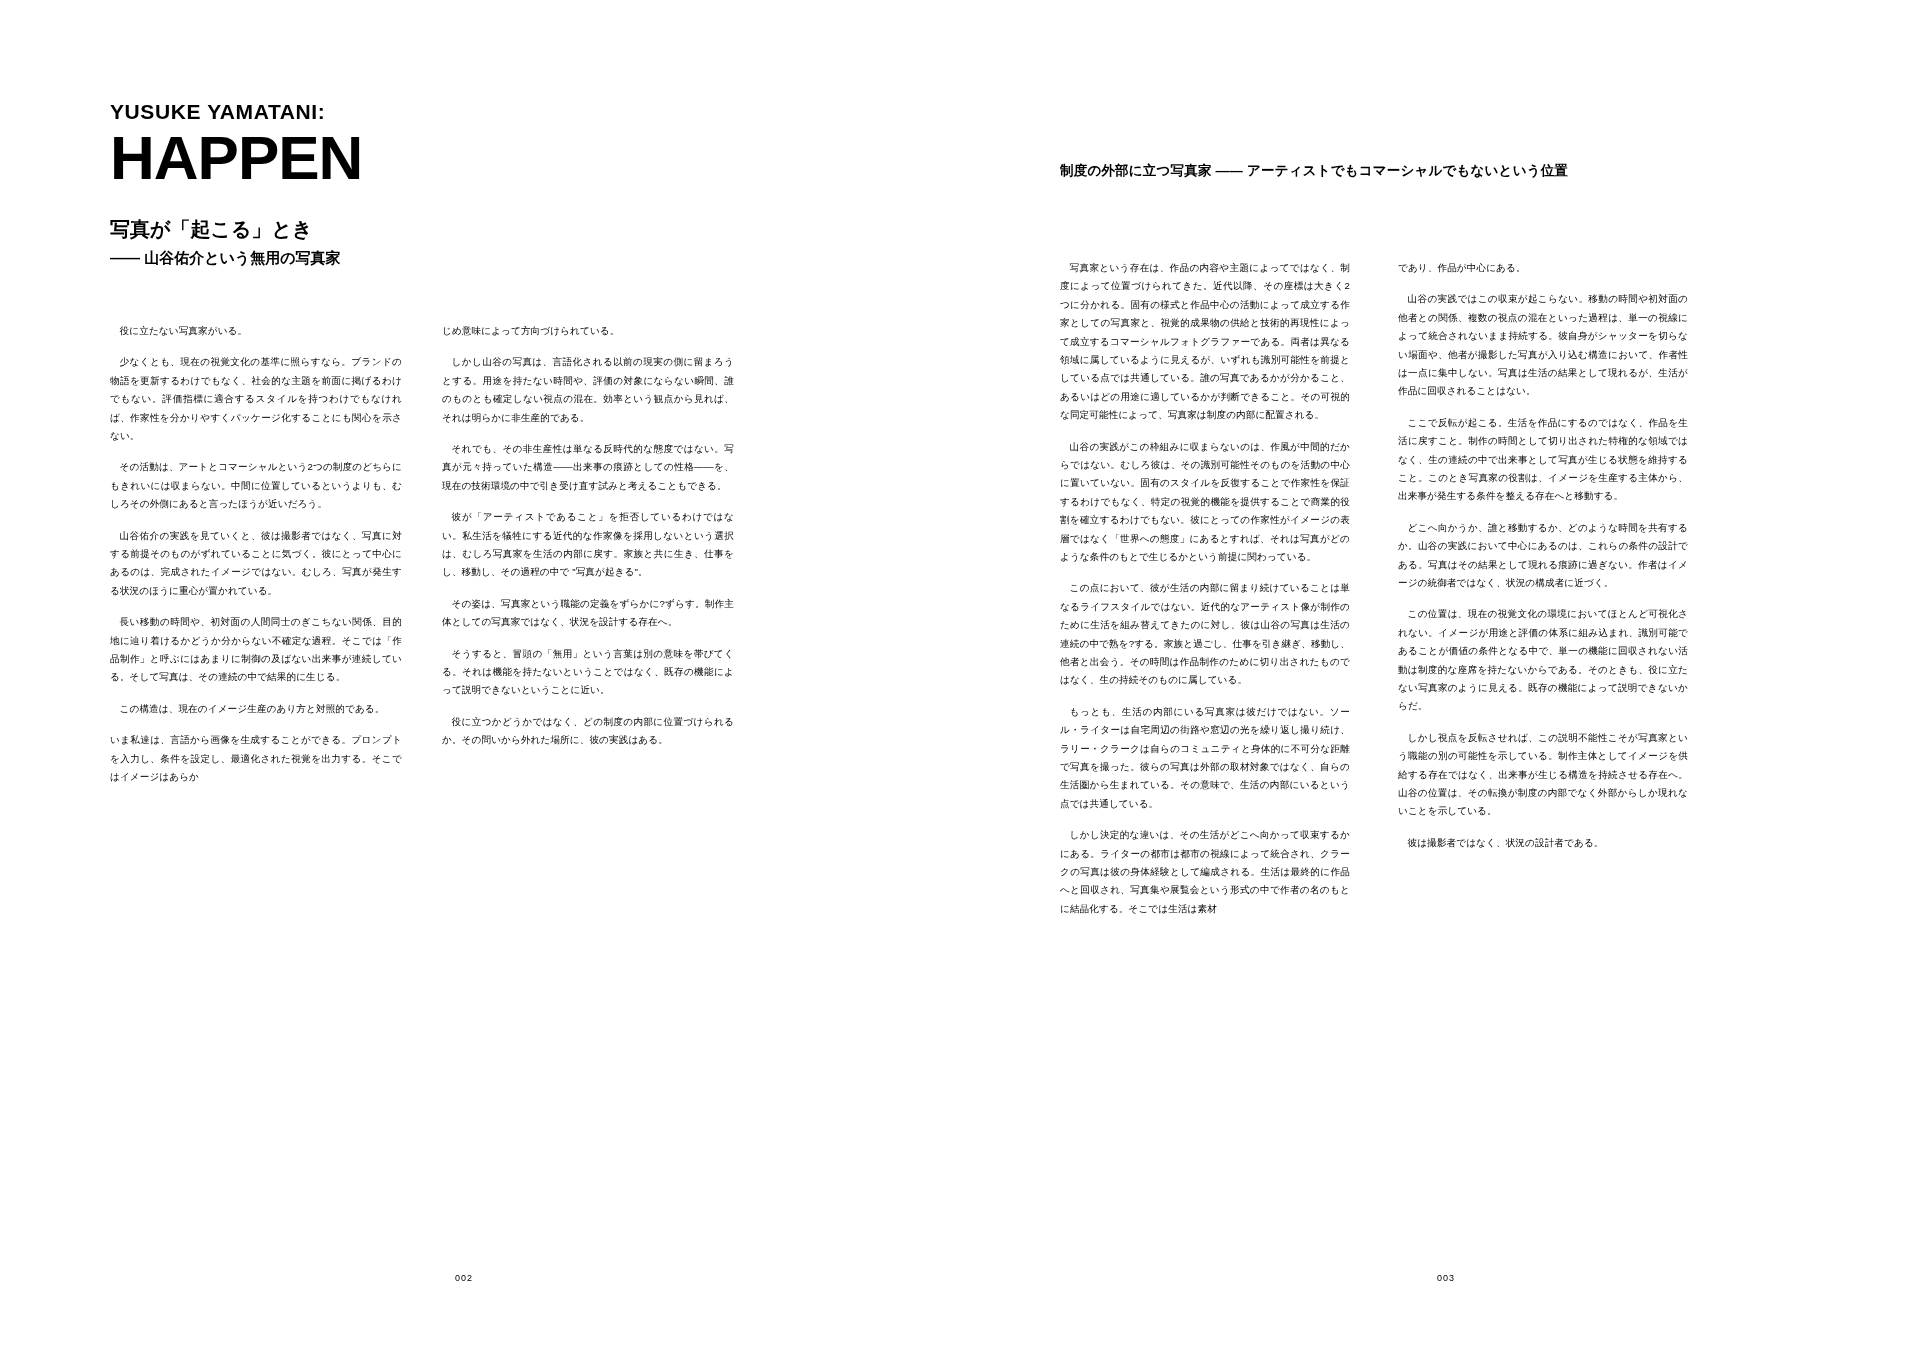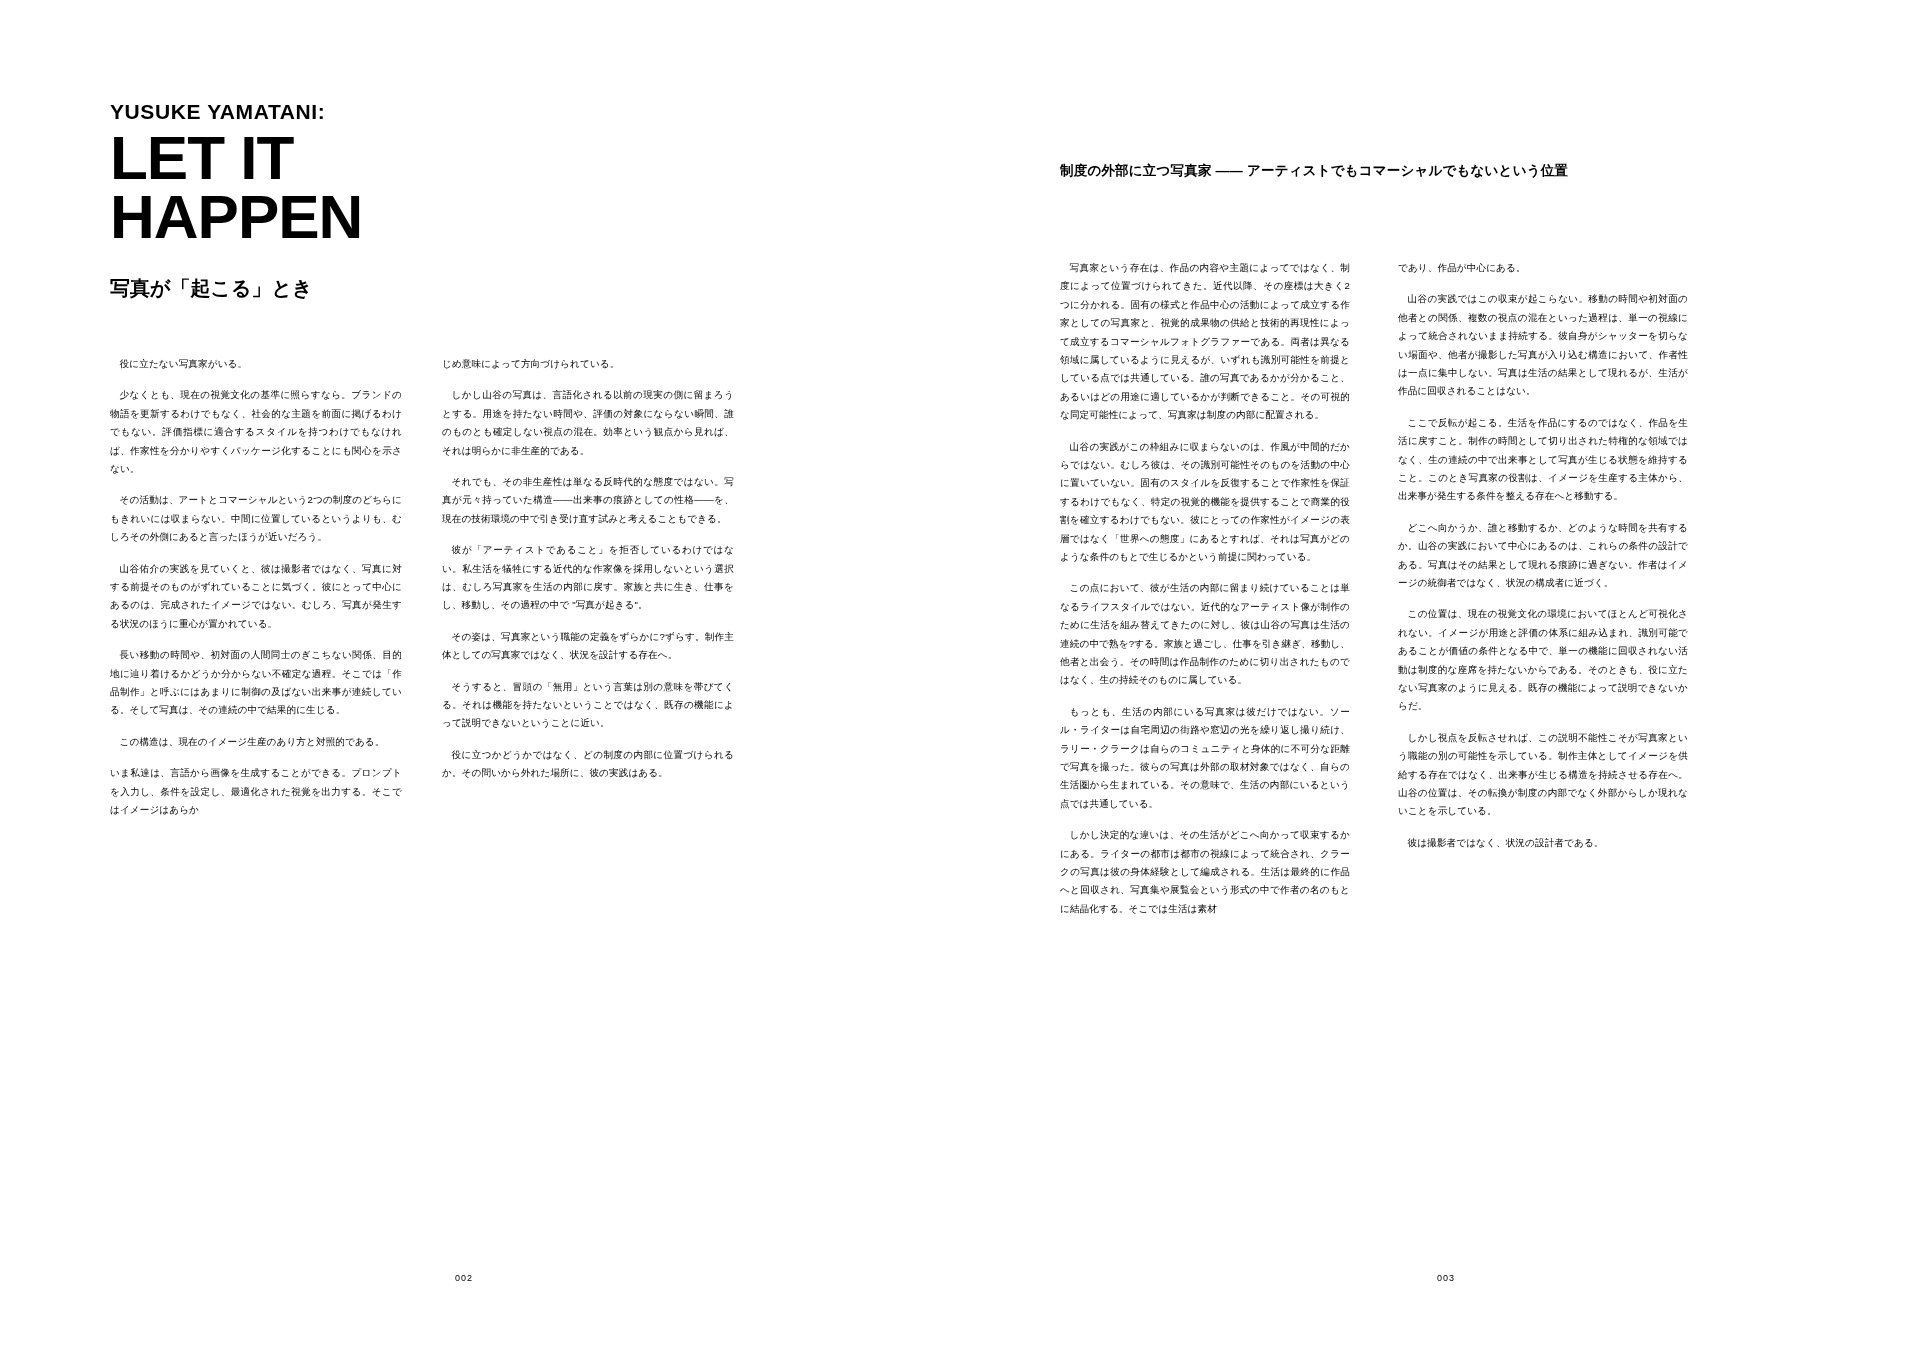--- a/index.html
+++ b/index.html
@@ -110,25 +110,25 @@
 </head>
 <body>
 
 <div class="spread">
 
   <div class="page page-left">
 
     <div class="kicker">YUSUKE YAMATANI:</div>
 
     <h1 class="bigtitle">
-      <span>LET IT</span>
       <span>HAPPEN</span>
     </h1>
 
     <div class="subtitle">写真が「起こる」とき</div>
+    <div class="subtitle2">—— 山谷佑介という無用の写真家</div>
 
     <div class="cols left-cols">
       <div class="col">
         <p class="body-p">役に立たない写真家がいる。</p>
         <p class="body-p">少なくとも、現在の視覚文化の基準に照らすなら。ブランドの物語を更新するわけでもなく、社会的な主題を前面に掲げるわけでもない。評価指標に適合するスタイルを持つわけでもなければ、作家性を分かりやすくパッケージ化することにも関心を示さない。</p>
         <p class="body-p">その活動は、アートとコマーシャルという2つの制度のどちらにもきれいには収まらない。中間に位置しているというよりも、むしろその外側にあると言ったほうが近いだろう。</p>
         <p class="body-p">山谷佑介の実践を見ていくと、彼は撮影者ではなく、写真に対する前提そのものがずれていることに気づく。彼にとって中心にあるのは、完成されたイメージではない。むしろ、写真が発生する状況のほうに重心が置かれている。</p>
         <p class="body-p">長い移動の時間や、初対面の人間同士のぎこちない関係、目的地に辿り着けるかどうか分からない不確定な過程。そこでは「作品制作」と呼ぶにはあまりに制御の及ばない出来事が連続している。そして写真は、その連続の中で結果的に生じる。</p>
         <p class="body-p">この構造は、現在のイメージ生産のあり方と対照的である。</p>
         <p class="body-p noindent">いま私達は、言語から画像を生成することができる。プロンプトを入力し、条件を設定し、最適化された視覚を出力する。そこではイメージはあらか</p>

